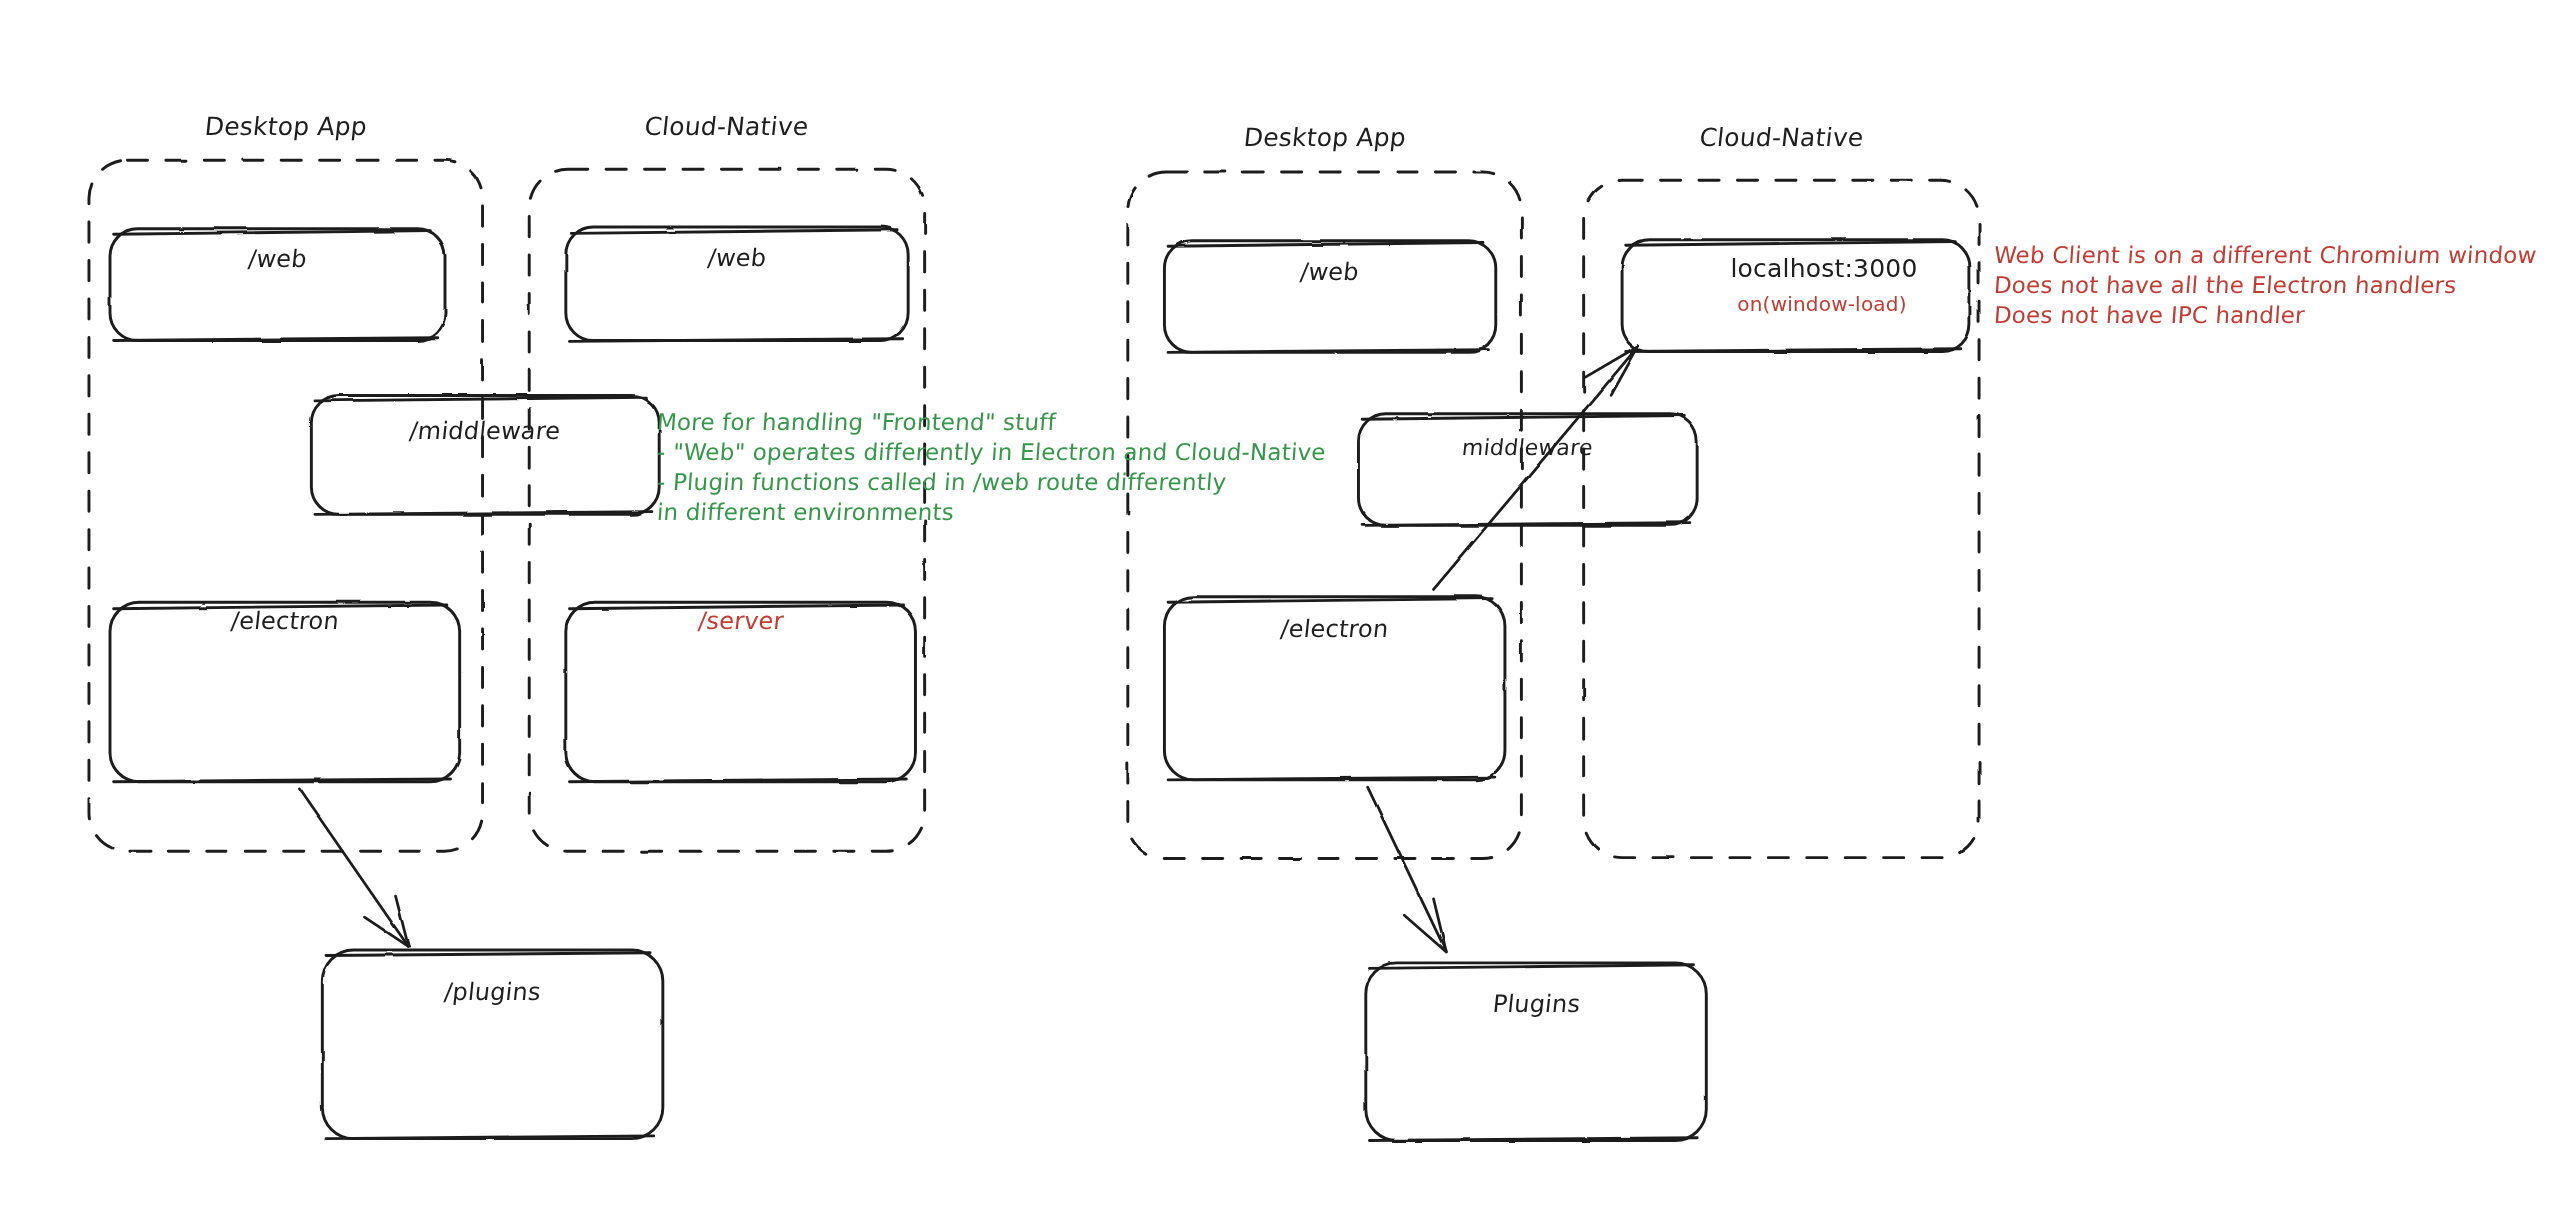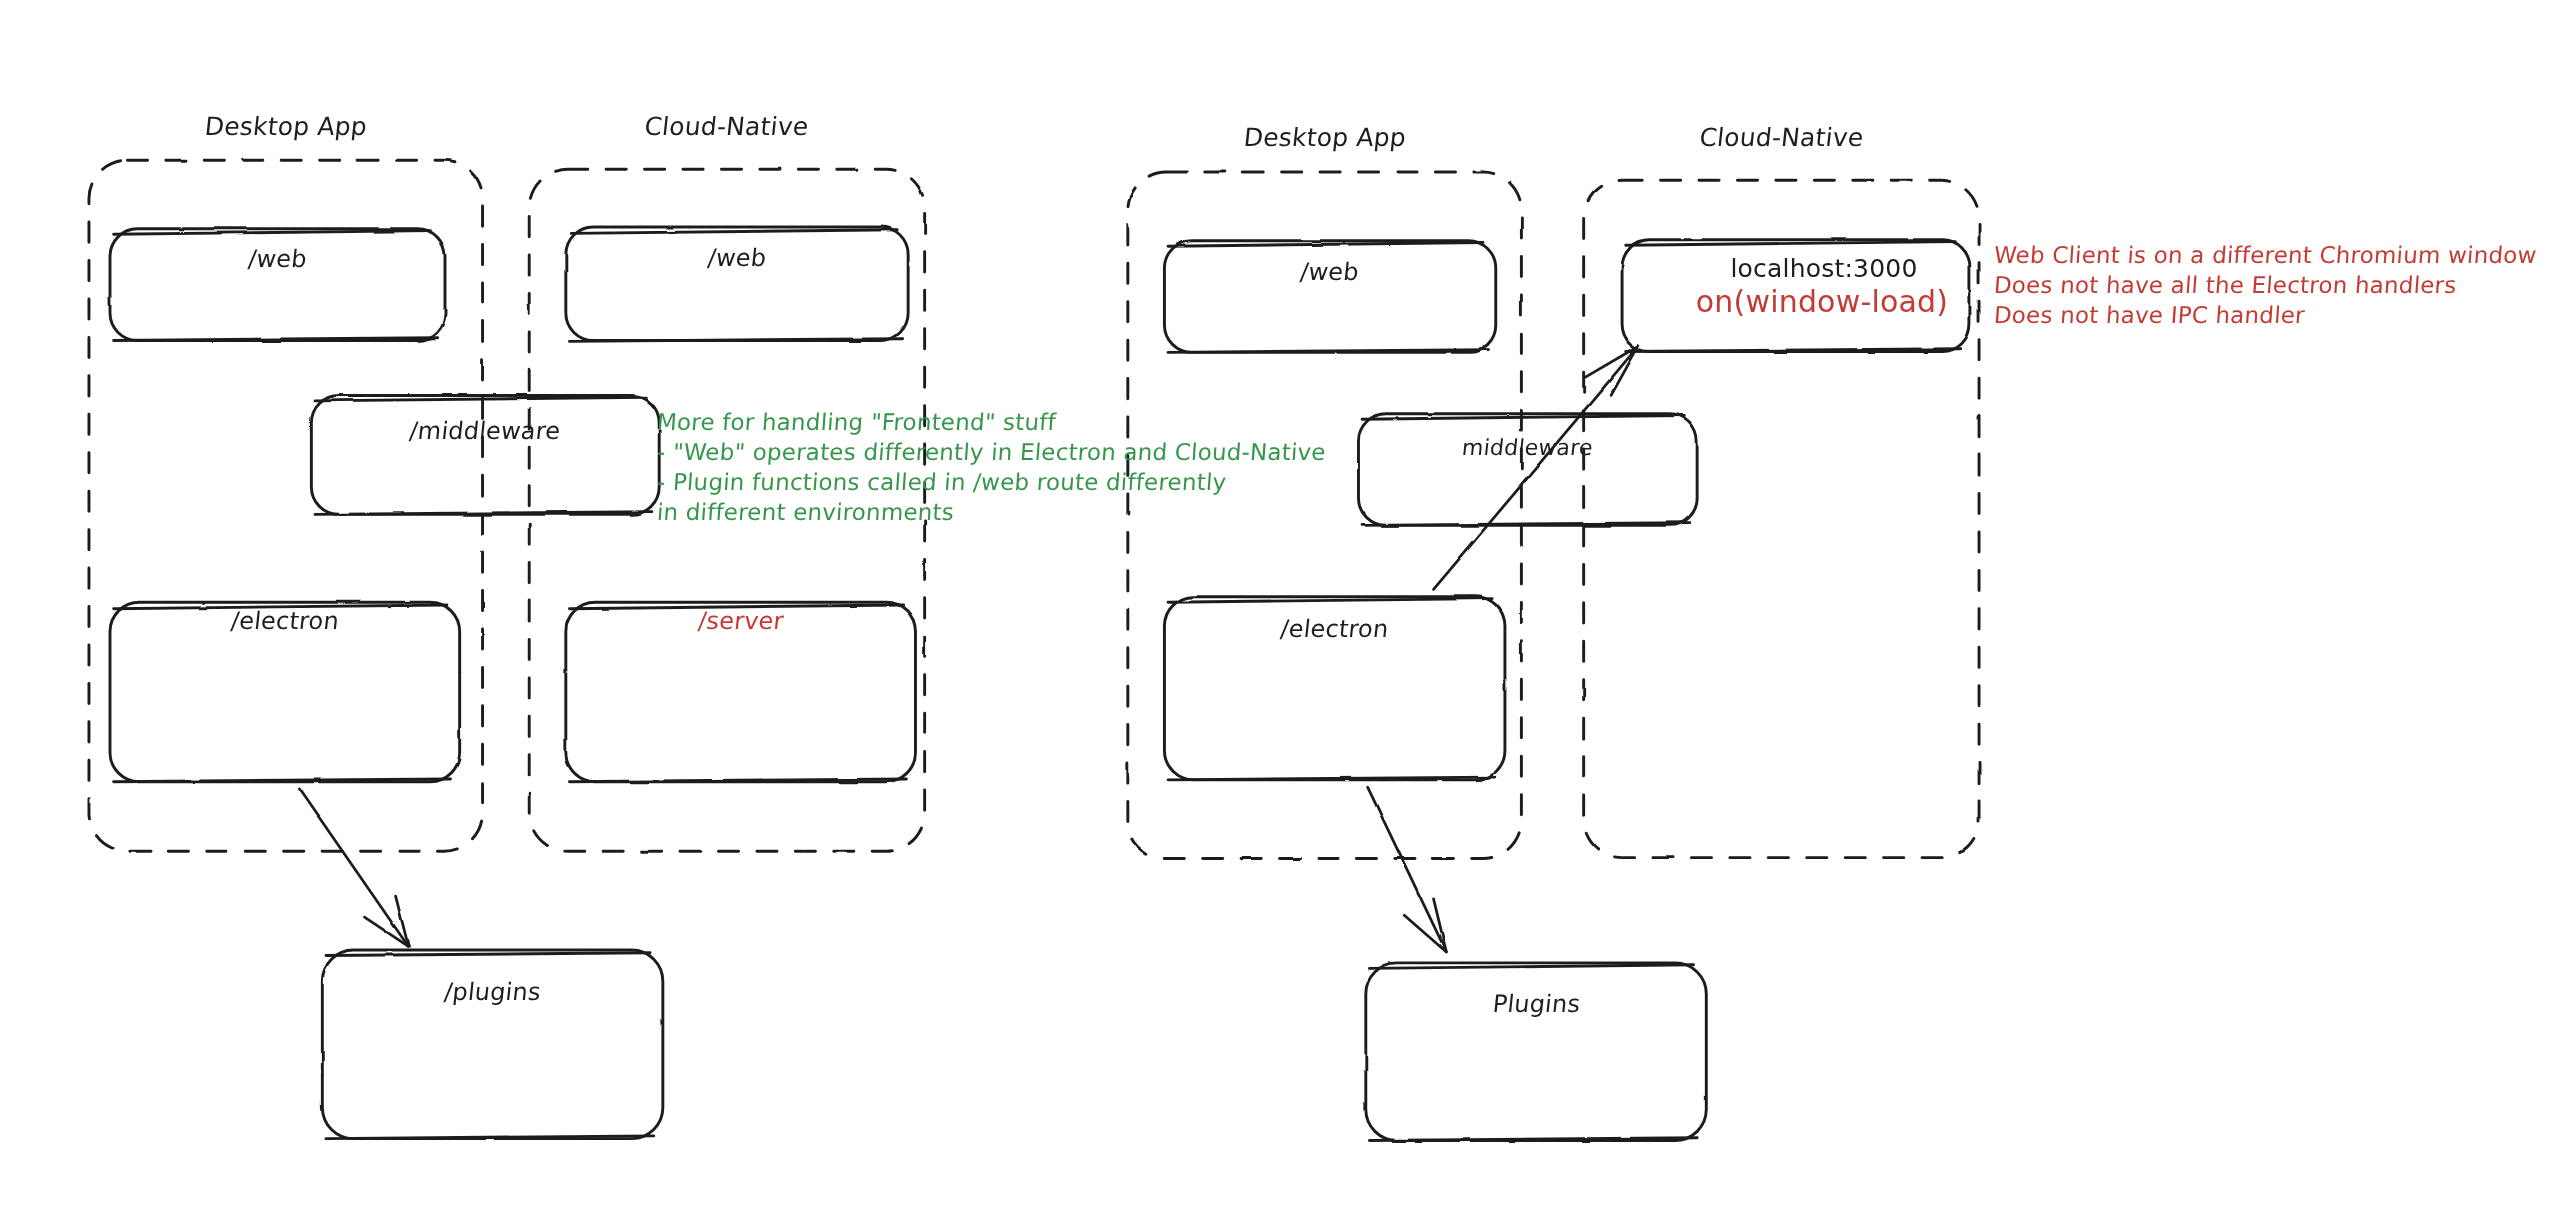--- a/index.html
+++ b/index.html
@@ -142,21 +142,21 @@
     <div class="lbl note green" style="position:static;">- "Web" operates differently in Electron and Cloud-Native</div>
     <div class="lbl note green" style="position:static;">- Plugin functions called in /web route differently</div>
     <div class="lbl note green" style="position:static;">in different environments</div>
   </div>
 
   <div class="lbl group-title ctr" style="left:1128px;top:123px;width:394px;">Desktop App</div>
   <div class="lbl group-title ctr" style="left:1584px;top:123px;width:395px;">Cloud-Native</div>
 
   <div class="lbl box-label ctr" style="left:1164px;top:258px;width:331px;">/web</div>
   <div class="lbl box-label plain ctr" style="left:1622px;top:254px;width:404px;font-size:25px;">localhost:3000</div>
-  <div class="lbl box-label plain ctr red-text" style="left:1648px;top:284px;width:348px;font-size:30px;text-align:center;">on(window-load)</div>
+  <div class="lbl box-label plain ctr red-text" style="left:1648px;top:292px;width:348px;font-size:20px;text-align:center;">on(window-load)</div>
   <div class="lbl box-label ctr" style="left:1358px;top:435px;width:339px;font-size:22px;">middleware</div>
   <div class="lbl box-label ctr" style="left:1164px;top:615px;width:341px;">/electron</div>
   <div class="lbl box-label ctr" style="left:1366px;top:990px;width:341px;">Plugins</div>
 
   <div style="position:absolute;left:1994px;top:240px;">
     <div class="lbl note red" style="position:static;">Web Client is on a different Chromium window</div>
     <div class="lbl note red" style="position:static;">Does not have all the Electron handlers</div>
     <div class="lbl note red" style="position:static;">Does not have IPC handler</div>
   </div>
 

